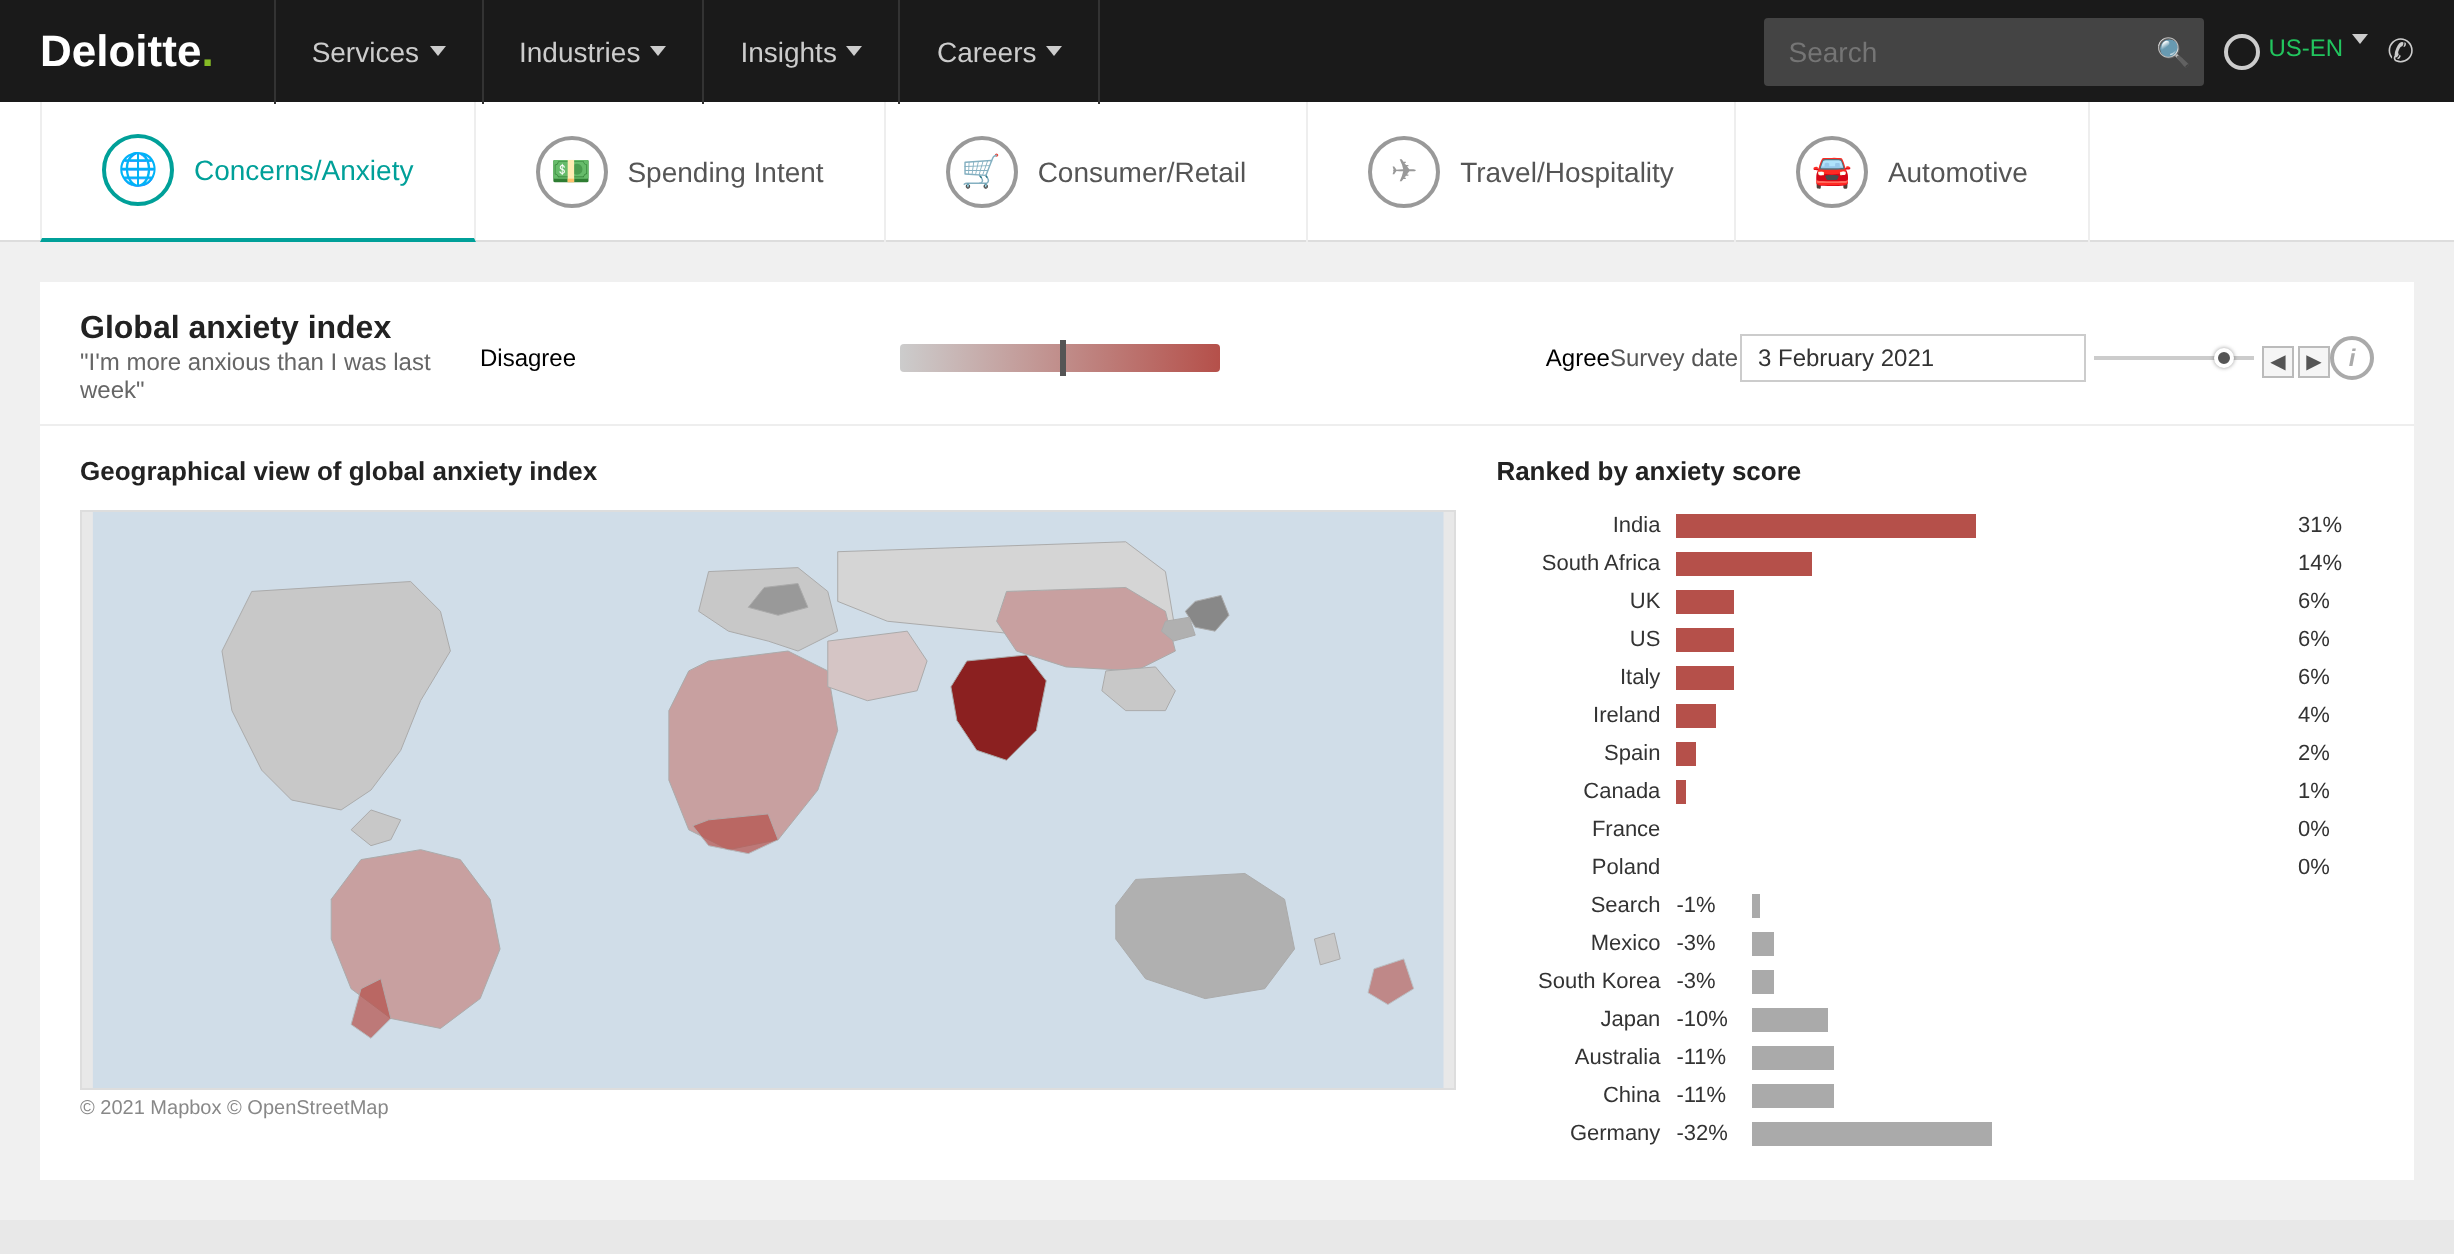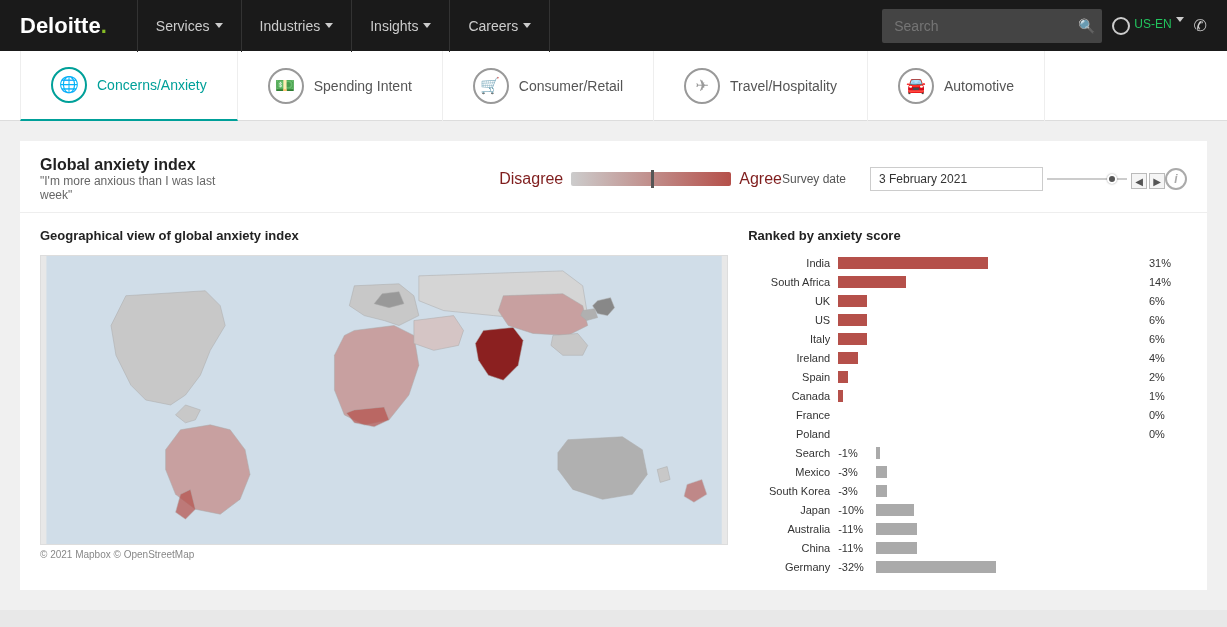--- a/index.html
+++ b/index.html
@@ -164,44 +164,44 @@
       color: #222;
     }
     .chart-subtitle {
       font-size: 12px;
       color: #666;
     }
     .gradient-legend {
       display: flex;
       align-items: center;
       gap: 8px;
-      font-size: 16px;
-      color: #7f1d1d;
+      font-size: 12px;
+      color: #000000;
       flex: 1;
-      justify-content: flex-end;
+      justify-content: space-between;
     }
     .gradient-bar {
       width: 160px;
       height: 14px;
       background: linear-gradient(to right, #ccc, #b5504a);
       border-radius: 2px;
       position: relative;
     }
     .gradient-marker {
       position: absolute;
       top: -2px;
       left: 50%;
       width: 3px;
       height: 18px;
       background: #555;
     }
     .survey-date-block {
       display: flex;
       align-items: center;
-      gap: 24px;
+      gap: 1px;
       font-size: 12px;
       color: #555;
     }
     .date-input {
       border: 1px solid #ccc;
       padding: 4px 8px;
       font-size: 12px;
       color: #333;
       background: white;
     }

